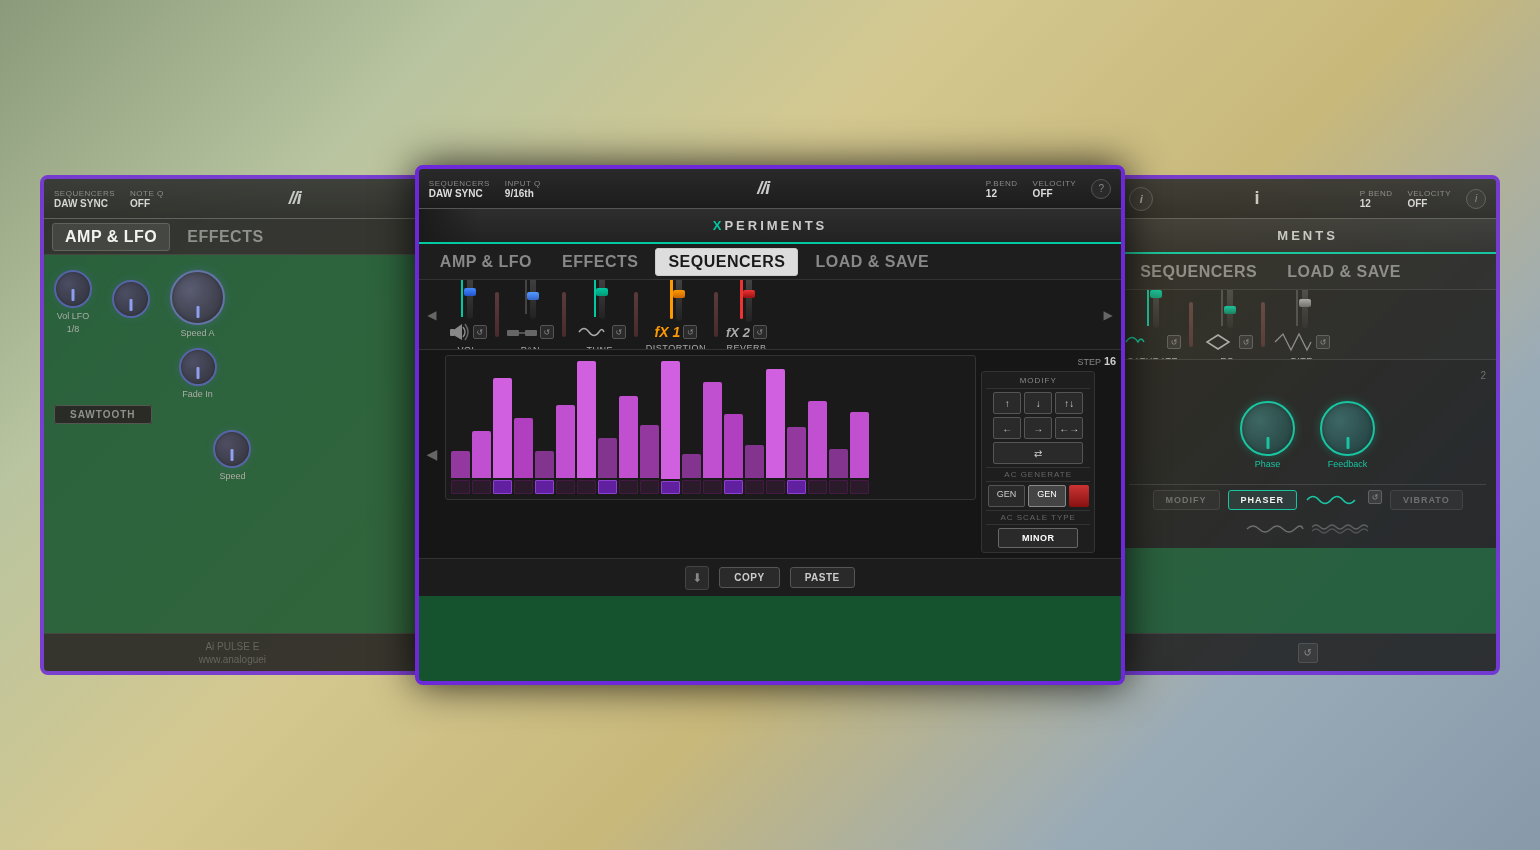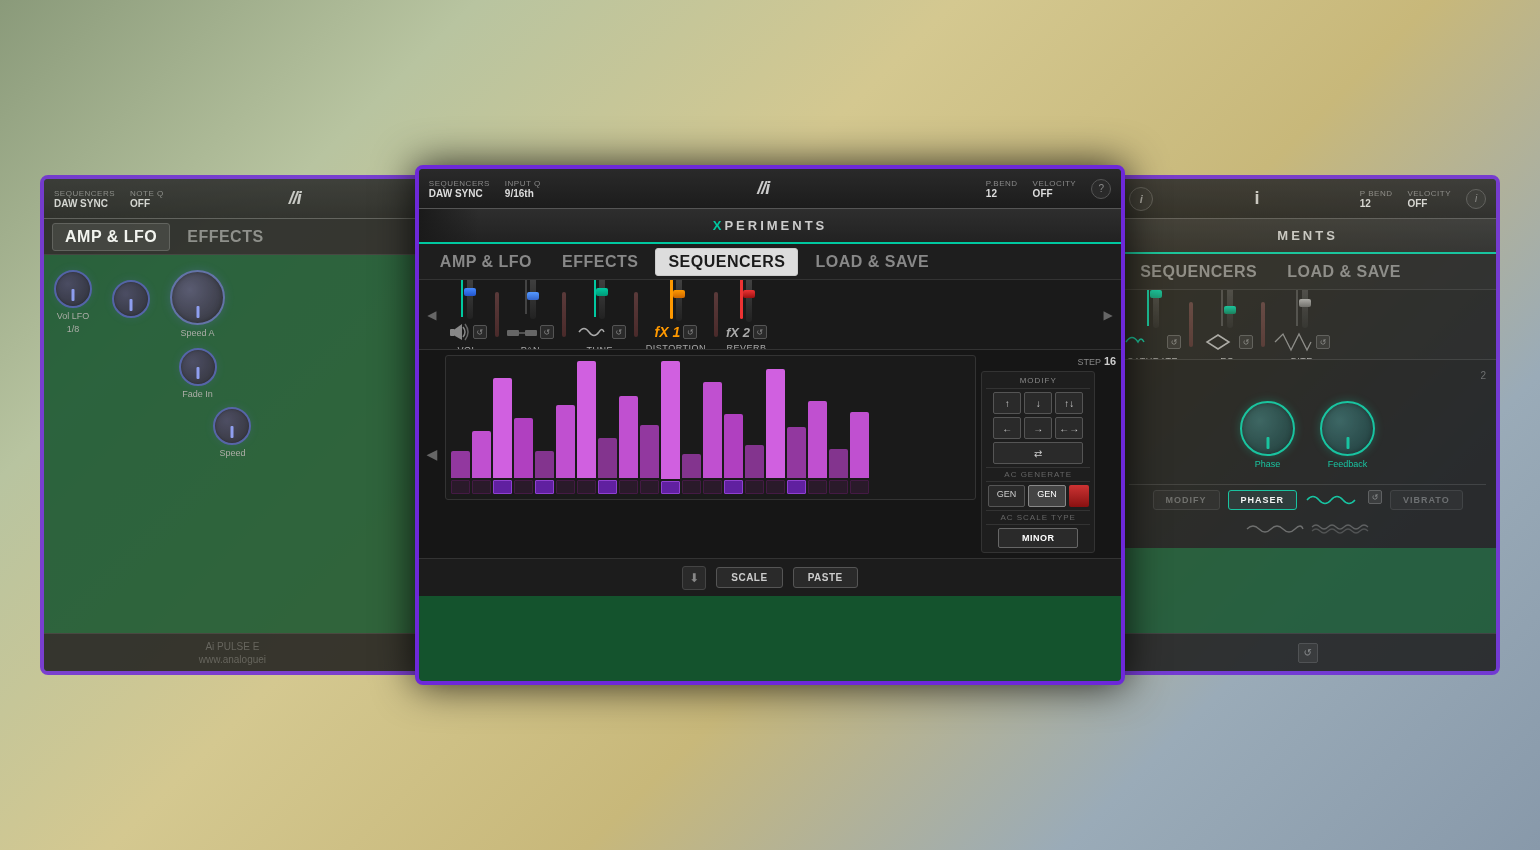--- a/index.html
+++ b/index.html
@@ -526,20 +526,23 @@
           </div>
           <div style="display:flex; flex-direction:column; align-items:center; gap:3px;">
             <div class="knob knob-medium">
               <div class="knob-indicator"></div>
             </div>
             <span class="knob-label">Fade In</span>
           </div>
         </div>
       </div>
 
+      <div style="margin-top:5px;">
+        <span class="waveform-label">SAWTOOTH</span>
+      </div>
 
       <div style="display:flex; flex-direction:column; align-items:center; gap:3px; margin-top:8px;">
         <div class="knob knob-medium">
           <div class="knob-indicator"></div>
         </div>
         <span class="knob-label">Speed</span>
       </div>
     </div>
 
     <div class="bottom-bar" style="position:absolute; bottom:0; width:100%; height:38px;">
@@ -830,21 +833,21 @@
           <div class="section-divider">AC SCALE TYPE</div>
           <div style="display:flex; justify-content:center;">
             <div class="scale-btn">MINOR</div>
           </div>
         </div>
       </div>
     </div>
 
     <div class="bottom-bar">
       <div class="bottom-icon">⬇</div>
-      <button class="bottom-btn">SCALE</button>
+      <button class="bottom-btn">COPY</button>
       <button class="bottom-btn">PASTE</button>
     </div>
   </div>
 
   <div class="panel panel-right">
 
     <div class="header-bar">
       <div style="width:24px; height:24px; background:#2a2a2a; border:1px solid #555; border-radius:50%; display:flex; align-items:center; justify-content:center; color:#aaa; font-size:11px; font-style:italic; font-weight:bold;">i</div>
       <div class="header-logo">
         <span class="logo-text" style="font-style:normal;">i</span>

